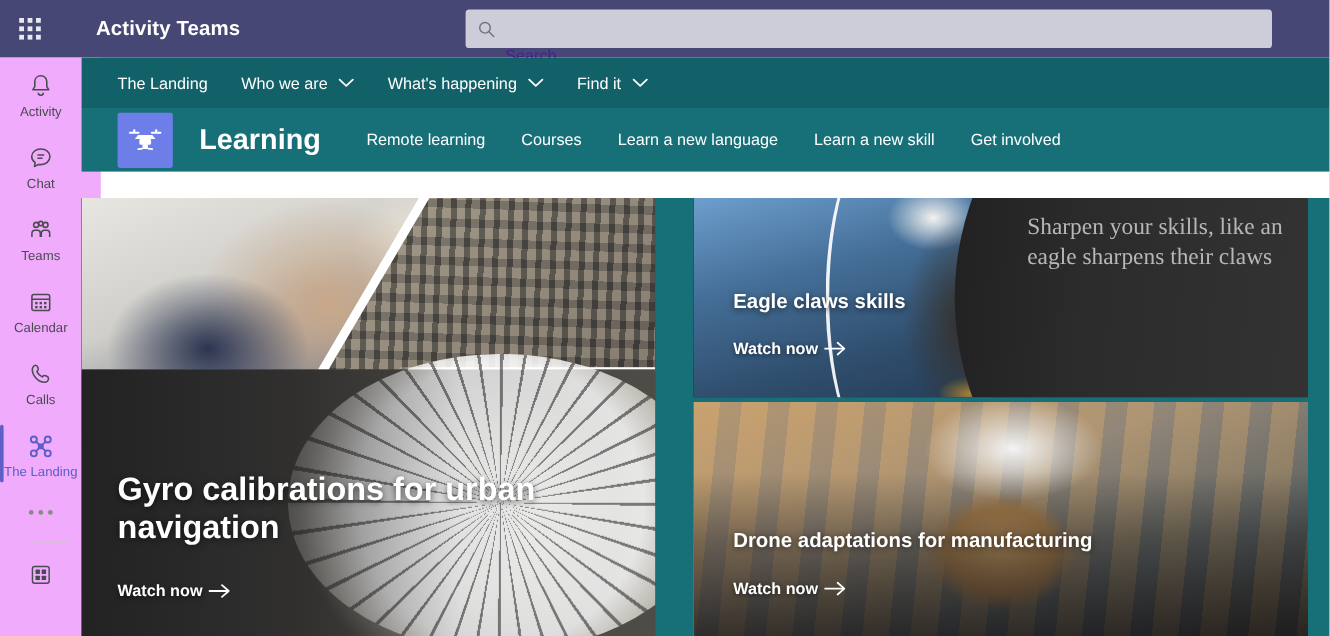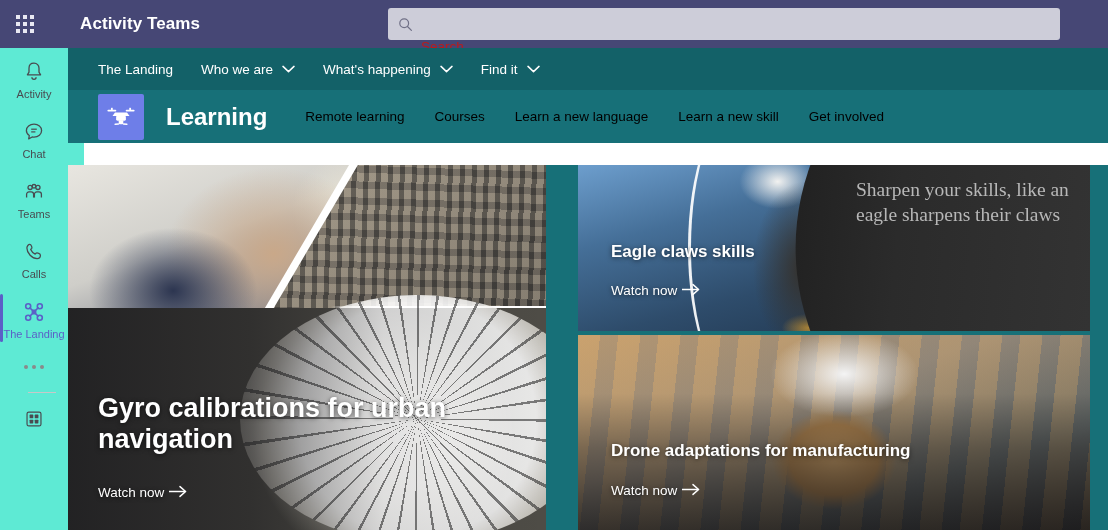--- a/index.html
+++ b/index.html
@@ -32,26 +32,26 @@
   }
   .searchwrap {
     position: absolute; left: 388px; top: 8px; width: 672px; height: 32px;
   }
   .searchbox {
     width: 100%; height: 100%; background: #cdcdd9; border: none;
     border-radius: 3px; display: flex; align-items: center; padding-left: 10px;
     cursor: text;
   }
   .search-icon { width: 15px; height: 15px; flex: 0 0 auto; opacity: .75; }
-  .search-ph { color: #b91c1c; font-size: 13.5px; margin-left: 8px; margin-top: 44px; }
+  .search-ph { color: #4c1d95; font-size: 13.5px; margin-left: 8px; margin-top: 44px; }
 
   
   .rail {
     position: absolute; left: 0; top: 48px; width: 84px; height: 482px;
-    background: #5eead4; overflow: hidden;
+    background: #f0abfc; overflow: hidden;
   }
   .rail-item {
     position: relative; width: 68px; height: 60px;
     display: flex; flex-direction: column; align-items: center; justify-content: center;
     cursor: pointer; padding-top: 4px;
   }
   .rail-item .ic { width: 24px; height: 24px; display: block; }
   .rail-item .lbl {
     font-size: 11px; color: #494b50; margin-top: 4px;
     line-height: 1.1; white-space: nowrap;
@@ -93,21 +93,21 @@
   .logo-sq {
     width: 46px; height: 46px; background: #6e7ee8; border-radius: 2px;
     display: flex; align-items: center; justify-content: center; flex: 0 0 auto;
   }
   .site-title {
     color: #ffffff; font-size: 24px; font-weight: bold;
     margin-left: 22px; white-space: nowrap;
   }
   .subnav { display: flex; align-items: center; margin-left: 38px; }
   .subnav-item {
-    color: #000000; font-size: 13.5px; margin-right: 30px;
+    color: #ffffff; font-size: 13.5px; margin-right: 30px;
     cursor: pointer; white-space: nowrap;
   }
 
   
   .content {
     position: absolute; left: 68px; top: 165px; width: 1040px; height: 365px;
     background: #177078;
   }
 
   .card { position: absolute; overflow: hidden; }
@@ -207,22 +207,22 @@
   
   .card-title {
     position: absolute; color: #ffffff; font-weight: bold;
     text-shadow: 0 1px 5px rgba(0,0,0,.6);
   }
   .hero-title { left: 30px; top: 228px; width: 380px; font-size: 27px; line-height: 1.15; }
   .eagle-title { left: 33px; top: 77px; font-size: 17px; }
   .drone-title { left: 33px; top: 106px; font-size: 17px; }
 
   .watch {
-    position: absolute; display: flex; align-items: flex-start; gap: 4px;
-    color: #ffffff; font-size: 13.5px; font-weight: normal; cursor: pointer;
+    position: absolute; display: flex; align-items: center; gap: 4px;
+    color: #ffffff; font-size: 13.5px; font-weight: bold; cursor: pointer;
     text-shadow: 0 1px 4px rgba(0,0,0,.6);
   }
   .hero-watch { left: 30px; top: 320px; }
   .eagle-watch { left: 33px; top: 118px; }
   .drone-watch { left: 33px; top: 148px; }
   .arrow { display: inline-block; }
 </style>
 </head>
 <body>
 
@@ -278,20 +278,35 @@
       <svg class="ic" viewBox="0 0 24 24">
         <circle cx="8.1" cy="7.4" r="2.1" fill="none" stroke="#494b50" stroke-width="1.3"></circle>
         <circle cx="15.9" cy="7.4" r="2.1" fill="none" stroke="#494b50" stroke-width="1.3"></circle>
         <circle cx="12" cy="6.3" r="1.8" fill="none" stroke="#494b50" stroke-width="1.3"></circle>
         <path d="M4.6 17.4v-3.1a2.4 2.4 0 0 1 2.4-2.4h2.2a2.4 2.4 0 0 1 2.4 2.4v3.1" fill="none" stroke="#494b50" stroke-width="1.3" stroke-linejoin="round"></path>
         <path d="M12.4 17.4v-3.1a2.4 2.4 0 0 1 2.4-2.4h2.2a2.4 2.4 0 0 1 2.4 2.4v3.1" fill="none" stroke="#494b50" stroke-width="1.3" stroke-linejoin="round"></path>
       </svg>
       <span class="lbl">Teams</span>
     </div>
 
+    <div class="rail-item">
+      <svg class="ic" viewBox="0 0 24 24">
+        <rect x="4.6" y="5.4" width="14.8" height="13.4" rx="1.6" fill="none" stroke="#494b50" stroke-width="1.3"></rect>
+        <line x1="4.6" y1="9.4" x2="19.4" y2="9.4" stroke="#494b50" stroke-width="1.3"></line>
+        <g fill="#494b50">
+          <rect x="7.3" y="11.6" width="2" height="2"></rect>
+            <rect x="11" y="11.6" width="2" height="2"></rect>
+          <rect x="14.7" y="11.6" width="2" height="2"></rect>
+            <rect x="7.3" y="15" width="2" height="2"></rect>
+          <rect x="11" y="15" width="2" height="2"></rect>
+            <rect x="14.7" y="15" width="2" height="2"></rect>
+        </g>
+      </svg>
+      <span class="lbl">Calendar</span>
+    </div>
 
     <div class="rail-item">
       <svg class="ic" viewBox="0 0 24 24">
         <path d="M7.6 4.4c1 0 1.5.6 1.9 1.7.4 1.1.6 1.8.2 2.3l-1 1.1c.9 2.1 2.4 3.6 4.5 4.6l1.2-1c.5-.4 1.2-.2 2.3.2 1.1.4 1.7.9 1.7 1.9 0 2-1.5 3.4-3.3 3.4-5 0-10.2-5.5-10.2-10.6 0-1.9 1.6-3.6 2.7-3.6z" fill="none" stroke="#494b50" stroke-width="1.3" stroke-linejoin="round"></path>
       </svg>
       <span class="lbl">Calls</span>
     </div>
 
 
     <div class="rail-item active">

